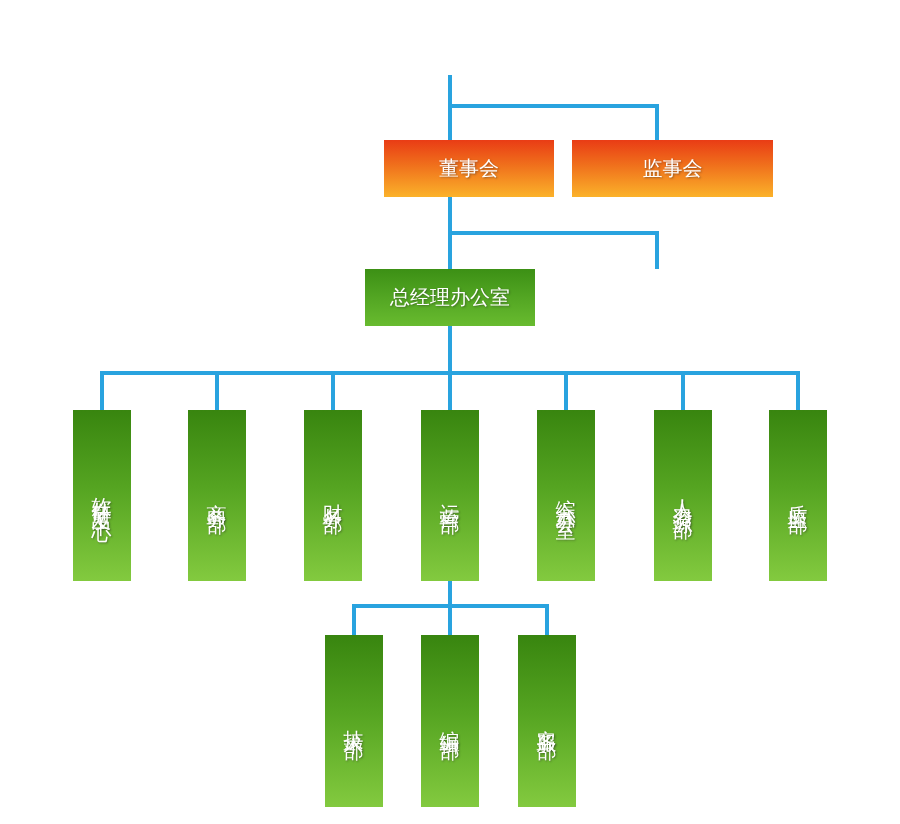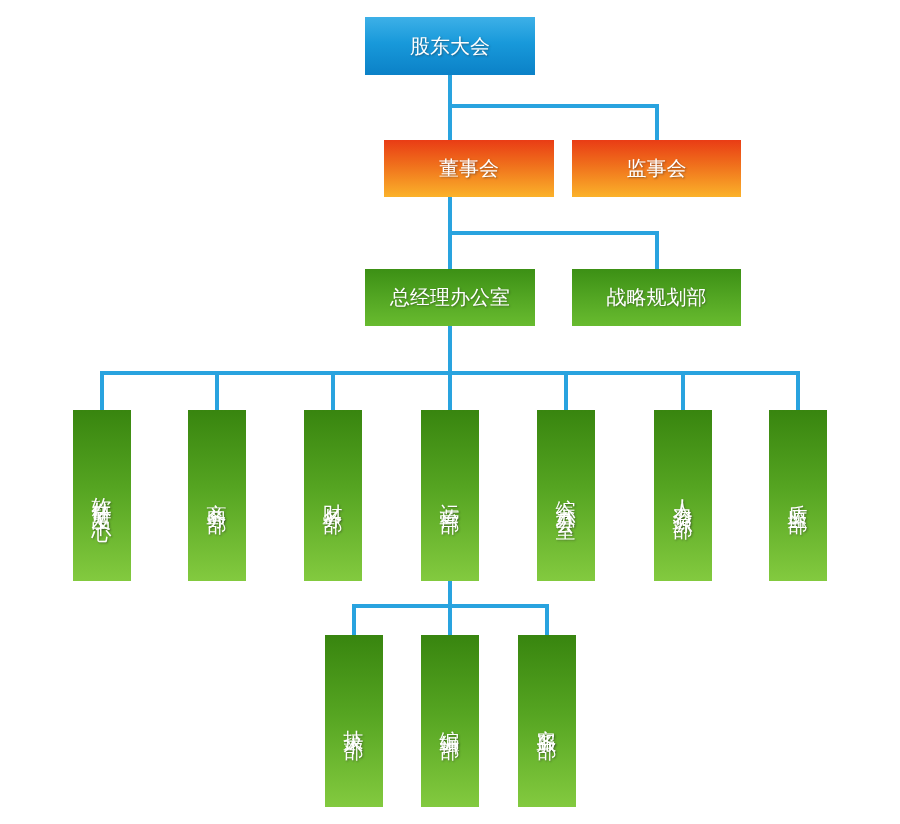--- a/index.html
+++ b/index.html
@@ -68,36 +68,30 @@
   <div class="line" style="left:564px;top:375px;width:4px;height:35px"></div>
   <div class="line" style="left:681px;top:375px;width:4px;height:35px"></div>
   <div class="line" style="left:796px;top:375px;width:4px;height:35px"></div>
 
   <div class="line" style="left:448px;top:581px;width:4px;height:27px"></div>
   <div class="line" style="left:352px;top:604px;width:197px;height:4px"></div>
   <div class="line" style="left:352px;top:608px;width:4px;height:27px"></div>
   <div class="line" style="left:448px;top:608px;width:4px;height:27px"></div>
   <div class="line" style="left:545px;top:608px;width:4px;height:27px"></div>
 
-  <div class="node blue" style="left:365px;top:17px;width:170px;height:58px">
-    <span class="lbl">股东大会</span>
-  </div>
 
   <div class="node orange" style="left:384px;top:140px;width:170px;height:57px">
     <span class="lbl">董事会</span>
   </div>
-  <div class="node orange" style="left:572px;top:140px;width:169px;height:57px">
+  <div class="node orange" style="left:572px;top:140px;width:201px;height:57px">
     <span class="lbl">监事会</span>
   </div>
 
   <div class="node green-h" style="left:365px;top:269px;width:170px;height:57px">
     <span class="lbl">总经理办公室</span>
-  </div>
-  <div class="node green-h" style="left:572px;top:269px;width:169px;height:57px">
-    <span class="lbl">战略规划部</span>
   </div>
 
   <div class="node green-v" style="left:73px;top:410px;width:58px;height:171px">
     <span class="lbl">软件研发中心</span>
   </div>
   <div class="node green-v" style="left:188px;top:410px;width:58px;height:171px">
     <span class="lbl">商务部</span>
   </div>
   <div class="node green-v" style="left:304px;top:410px;width:58px;height:171px">
     <span class="lbl">财务部</span>

